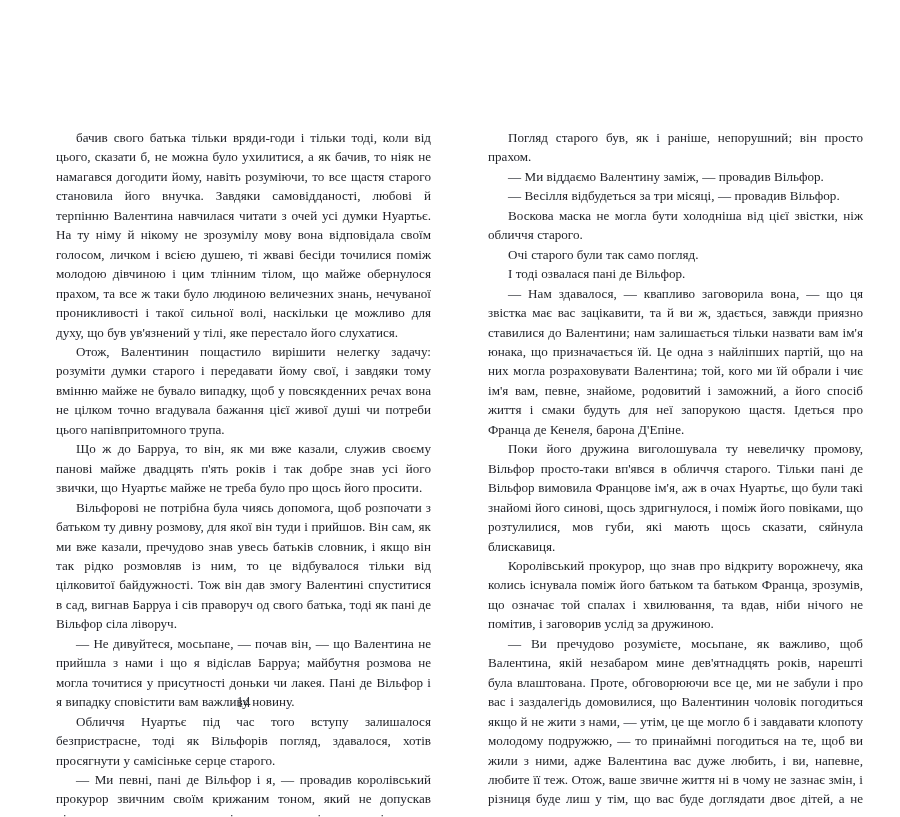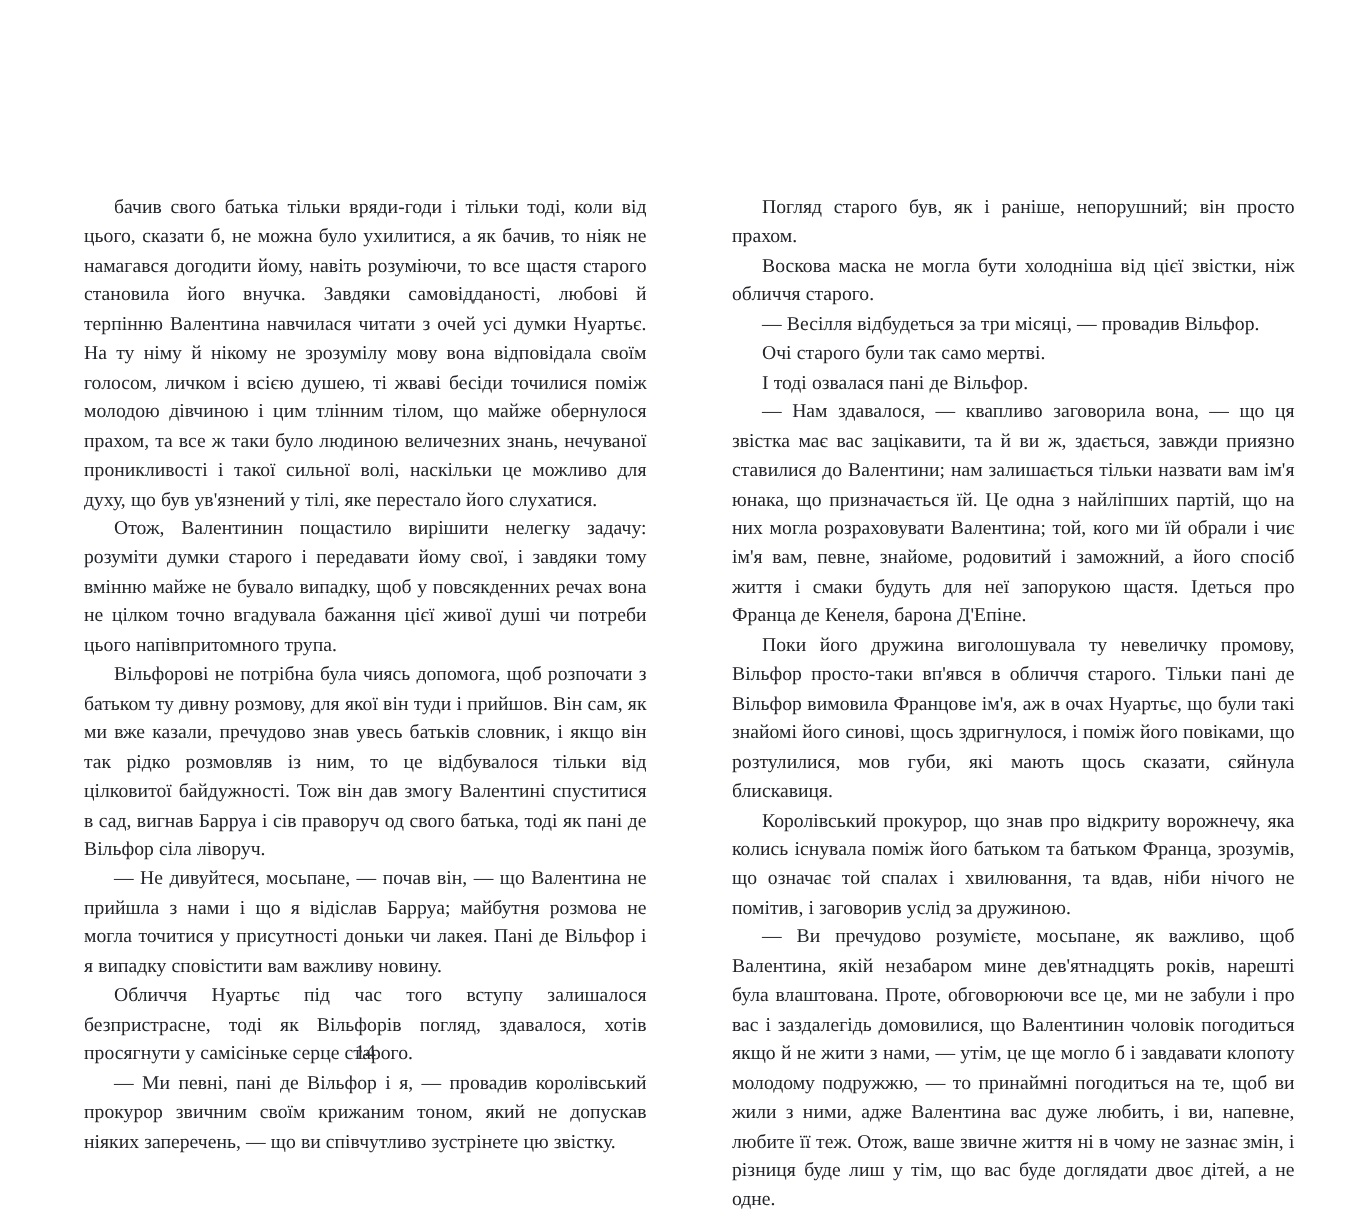--- a/index.html
+++ b/index.html
@@ -72,34 +72,36 @@
 </style>
 </head>
 <body>
 
 <div class="spread">
 
   <div class="page page-left">
     <div class="text-block">
       <p>бачив свого батька тільки вряди-годи і тільки тоді, коли від цього, сказати б, не можна було ухилитися, а як бачив, то ніяк не намагався догодити йому, навіть розуміючи, то все щастя старого становила його внучка. Завдяки самовідданості, любові й терпінню Валентина навчилася читати з очей усі думки Нуартьє. На ту німу й нікому не зрозумілу мову вона відповідала своїм голосом, личком і всією душею, ті жваві бесіди точилися поміж молодою дівчиною і цим тлінним тілом, що майже обернулося прахом, та все ж таки було людиною величезних знань, нечуваної проникливості і такої сильної волі, наскільки це можливо для духу, що був ув'язнений у тілі, яке перестало його слухатися.</p>
       <p>Отож, Валентинин пощастило вирішити нелегку задачу: розуміти думки старого і передавати йому свої, і завдяки тому вмінню майже не бувало випадку, щоб у повсякденних речах вона не цілком точно вгадувала бажання цієї живої душі чи потреби цього напівпритомного трупа.</p>
+      <p>Що ж до Барруа, то він, як ми вже казали, служив своєму панові майже двадцять п'ять років і так добре знав усі його звички, що Нуартьє майже не треба було про щось його просити.</p>
       <p>Вільфорові не потрібна була чиясь допомога, щоб розпочати з батьком ту дивну розмову, для якої він туди і прийшов. Він сам, як ми вже казали, пречудово знав увесь батьків словник, і якщо він так рідко розмовляв із ним, то це відбувалося тільки від цілковитої байдужності. Тож він дав змогу Валентині спуститися в сад, вигнав Барруа і сів праворуч од свого батька, тоді як пані де Вільфор сіла ліворуч.</p>
       <p>— Не дивуйтеся, мосьпане, — почав він, — що Валентина не прийшла з нами і що я відіслав Барруа; майбутня розмова не могла точитися у присутності доньки чи лакея. Пані де Вільфор і я випадку сповістити вам важливу новину.</p>
       <p>Обличчя Нуартьє під час того вступу залишалося безпристрасне, тоді як Вільфорів погляд, здавалося, хотів просягнути у самісіньке серце старого.</p>
       <p>— Ми певні, пані де Вільфор і я, — провадив королівський прокурор звичним своїм крижаним тоном, який не допускав ніяких заперечень, — що ви співчутливо зустрінете цю звістку.</p>
     </div>
     <div class="page-number">14</div>
   </div>
 
   <div class="page page-right">
     <div class="text-block">
       <p>Погляд старого був, як і раніше, непорушний; він просто прахом.</p>
+      <p>— Ми віддаємо Валентину заміж, — провадив Вільфор.</p>
+      <p>— Весілля відбудеться за три місяці, — провадив Вільфор.</p>
       <p>Воскова маска не могла бути холодніша від цієї звістки, ніж обличчя старого.</p>
-      <p>— Весілля відбудеться за три місяці, — провадив Вільфор.</p>
-      <p>Очі старого були так само мертві.</p>
+      <p>Очі старого були так само погляд.</p>
       <p>І тоді озвалася пані де Вільфор.</p>
       <p>— Нам здавалося, — квапливо заговорила вона, — що ця звістка має вас зацікавити, та й ви ж, здається, завжди приязно ставилися до Валентини; нам залишається тільки назвати вам ім'я юнака, що призначається їй. Це одна з найліпших партій, що на них могла розраховувати Валентина; той, кого ми їй обрали і чиє ім'я вам, певне, знайоме, родовитий і заможний, а його спосіб життя і смаки будуть для неї запорукою щастя. Ідеться про Франца де Кенеля, барона Д'Епіне.</p>
       <p>Поки його дружина виголошувала ту невеличку промову, Вільфор просто-таки вп'явся в обличчя старого. Тільки пані де Вільфор вимовила Францове ім'я, аж в очах Нуартьє, що були такі знайомі його синові, щось здригнулося, і поміж його повіками, що розтулилися, мов губи, які мають щось сказати, сяйнула блискавиця.</p>
       <p>Королівський прокурор, що знав про відкриту ворожнечу, яка колись існувала поміж його батьком та батьком Франца, зрозумів, що означає той спалах і хвилювання, та вдав, ніби нічого не помітив, і заговорив услід за дружиною.</p>
       <p>— Ви пречудово розумієте, мосьпане, як важливо, щоб Валентина, якій незабаром мине дев'ятнадцять років, нарешті була влаштована. Проте, обговорюючи все це, ми не забули і про вас і заздалегідь домовилися, що Валентинин чоловік погодиться якщо й не жити з нами, — утім, це ще могло б і завдавати клопоту молодому подружжю, — то принаймні погодиться на те, щоб ви жили з ними, адже Валентина вас дуже любить, і ви, напевне, любите її теж. Отож, ваше звичне життя ні в чому не зазнає змін, і різниця буде лиш у тім, що вас буде доглядати двоє дітей, а не одне.</p>
 
     </div>
   </div>
 
 </div>

